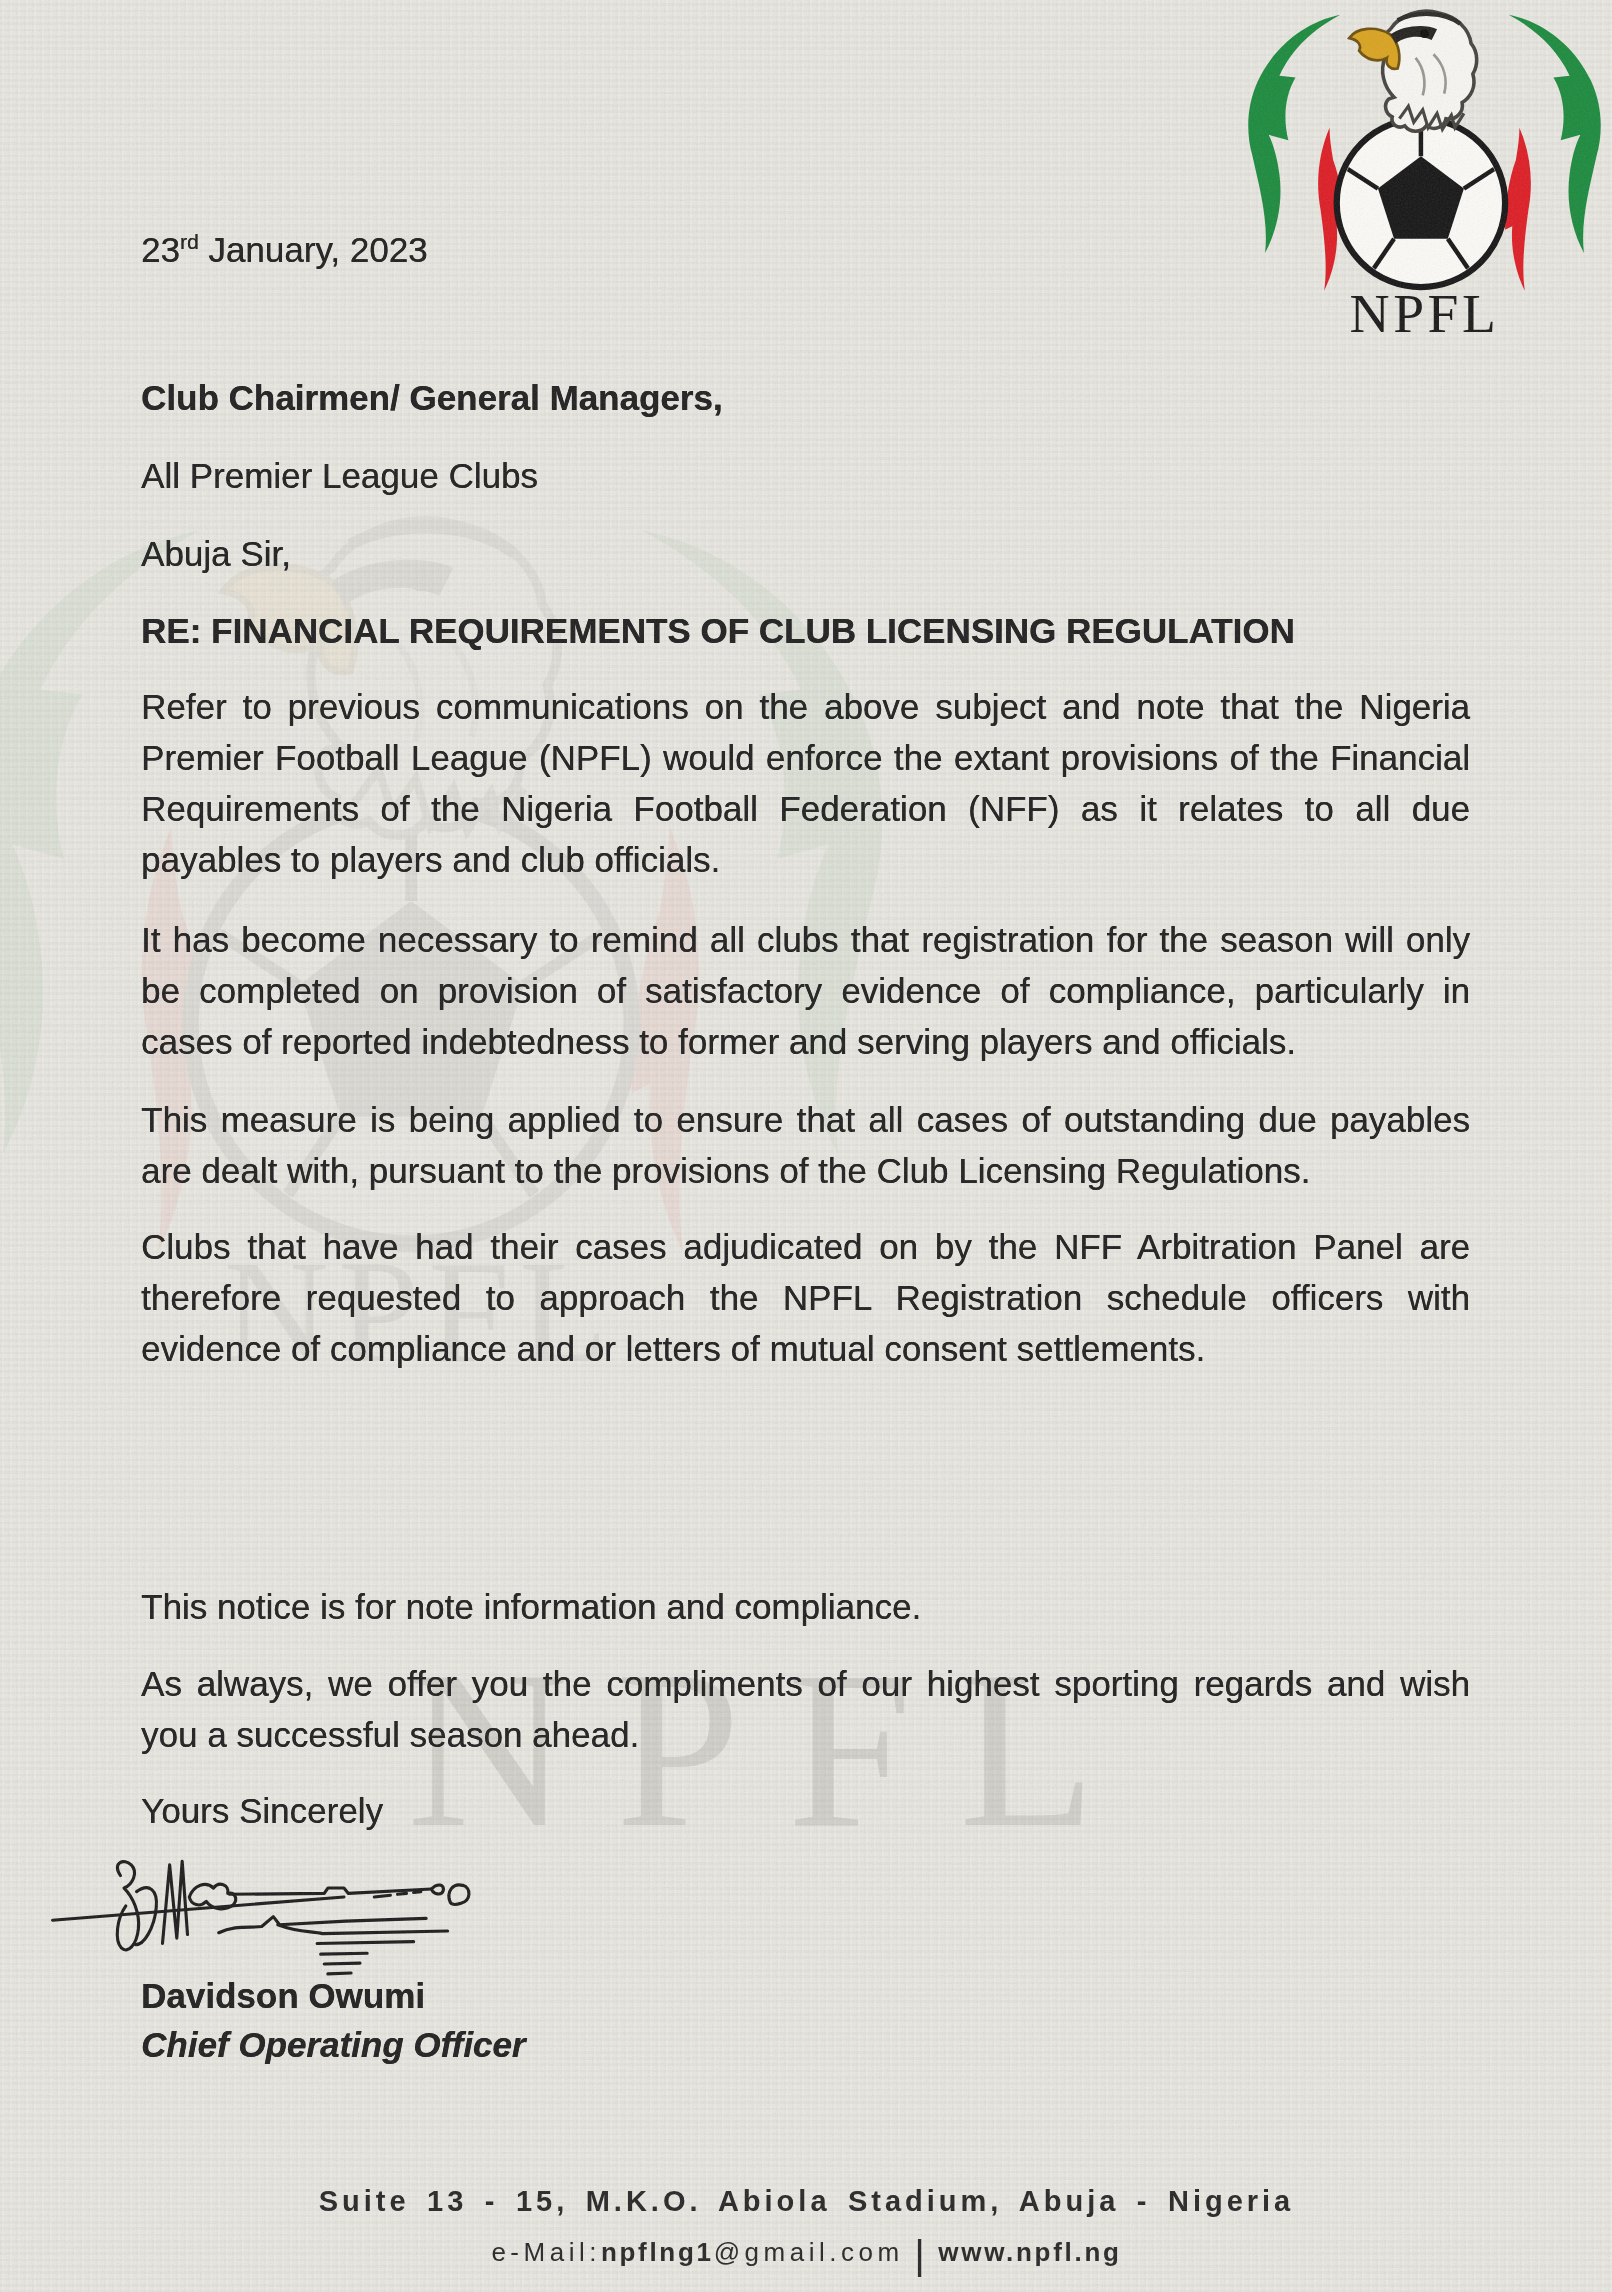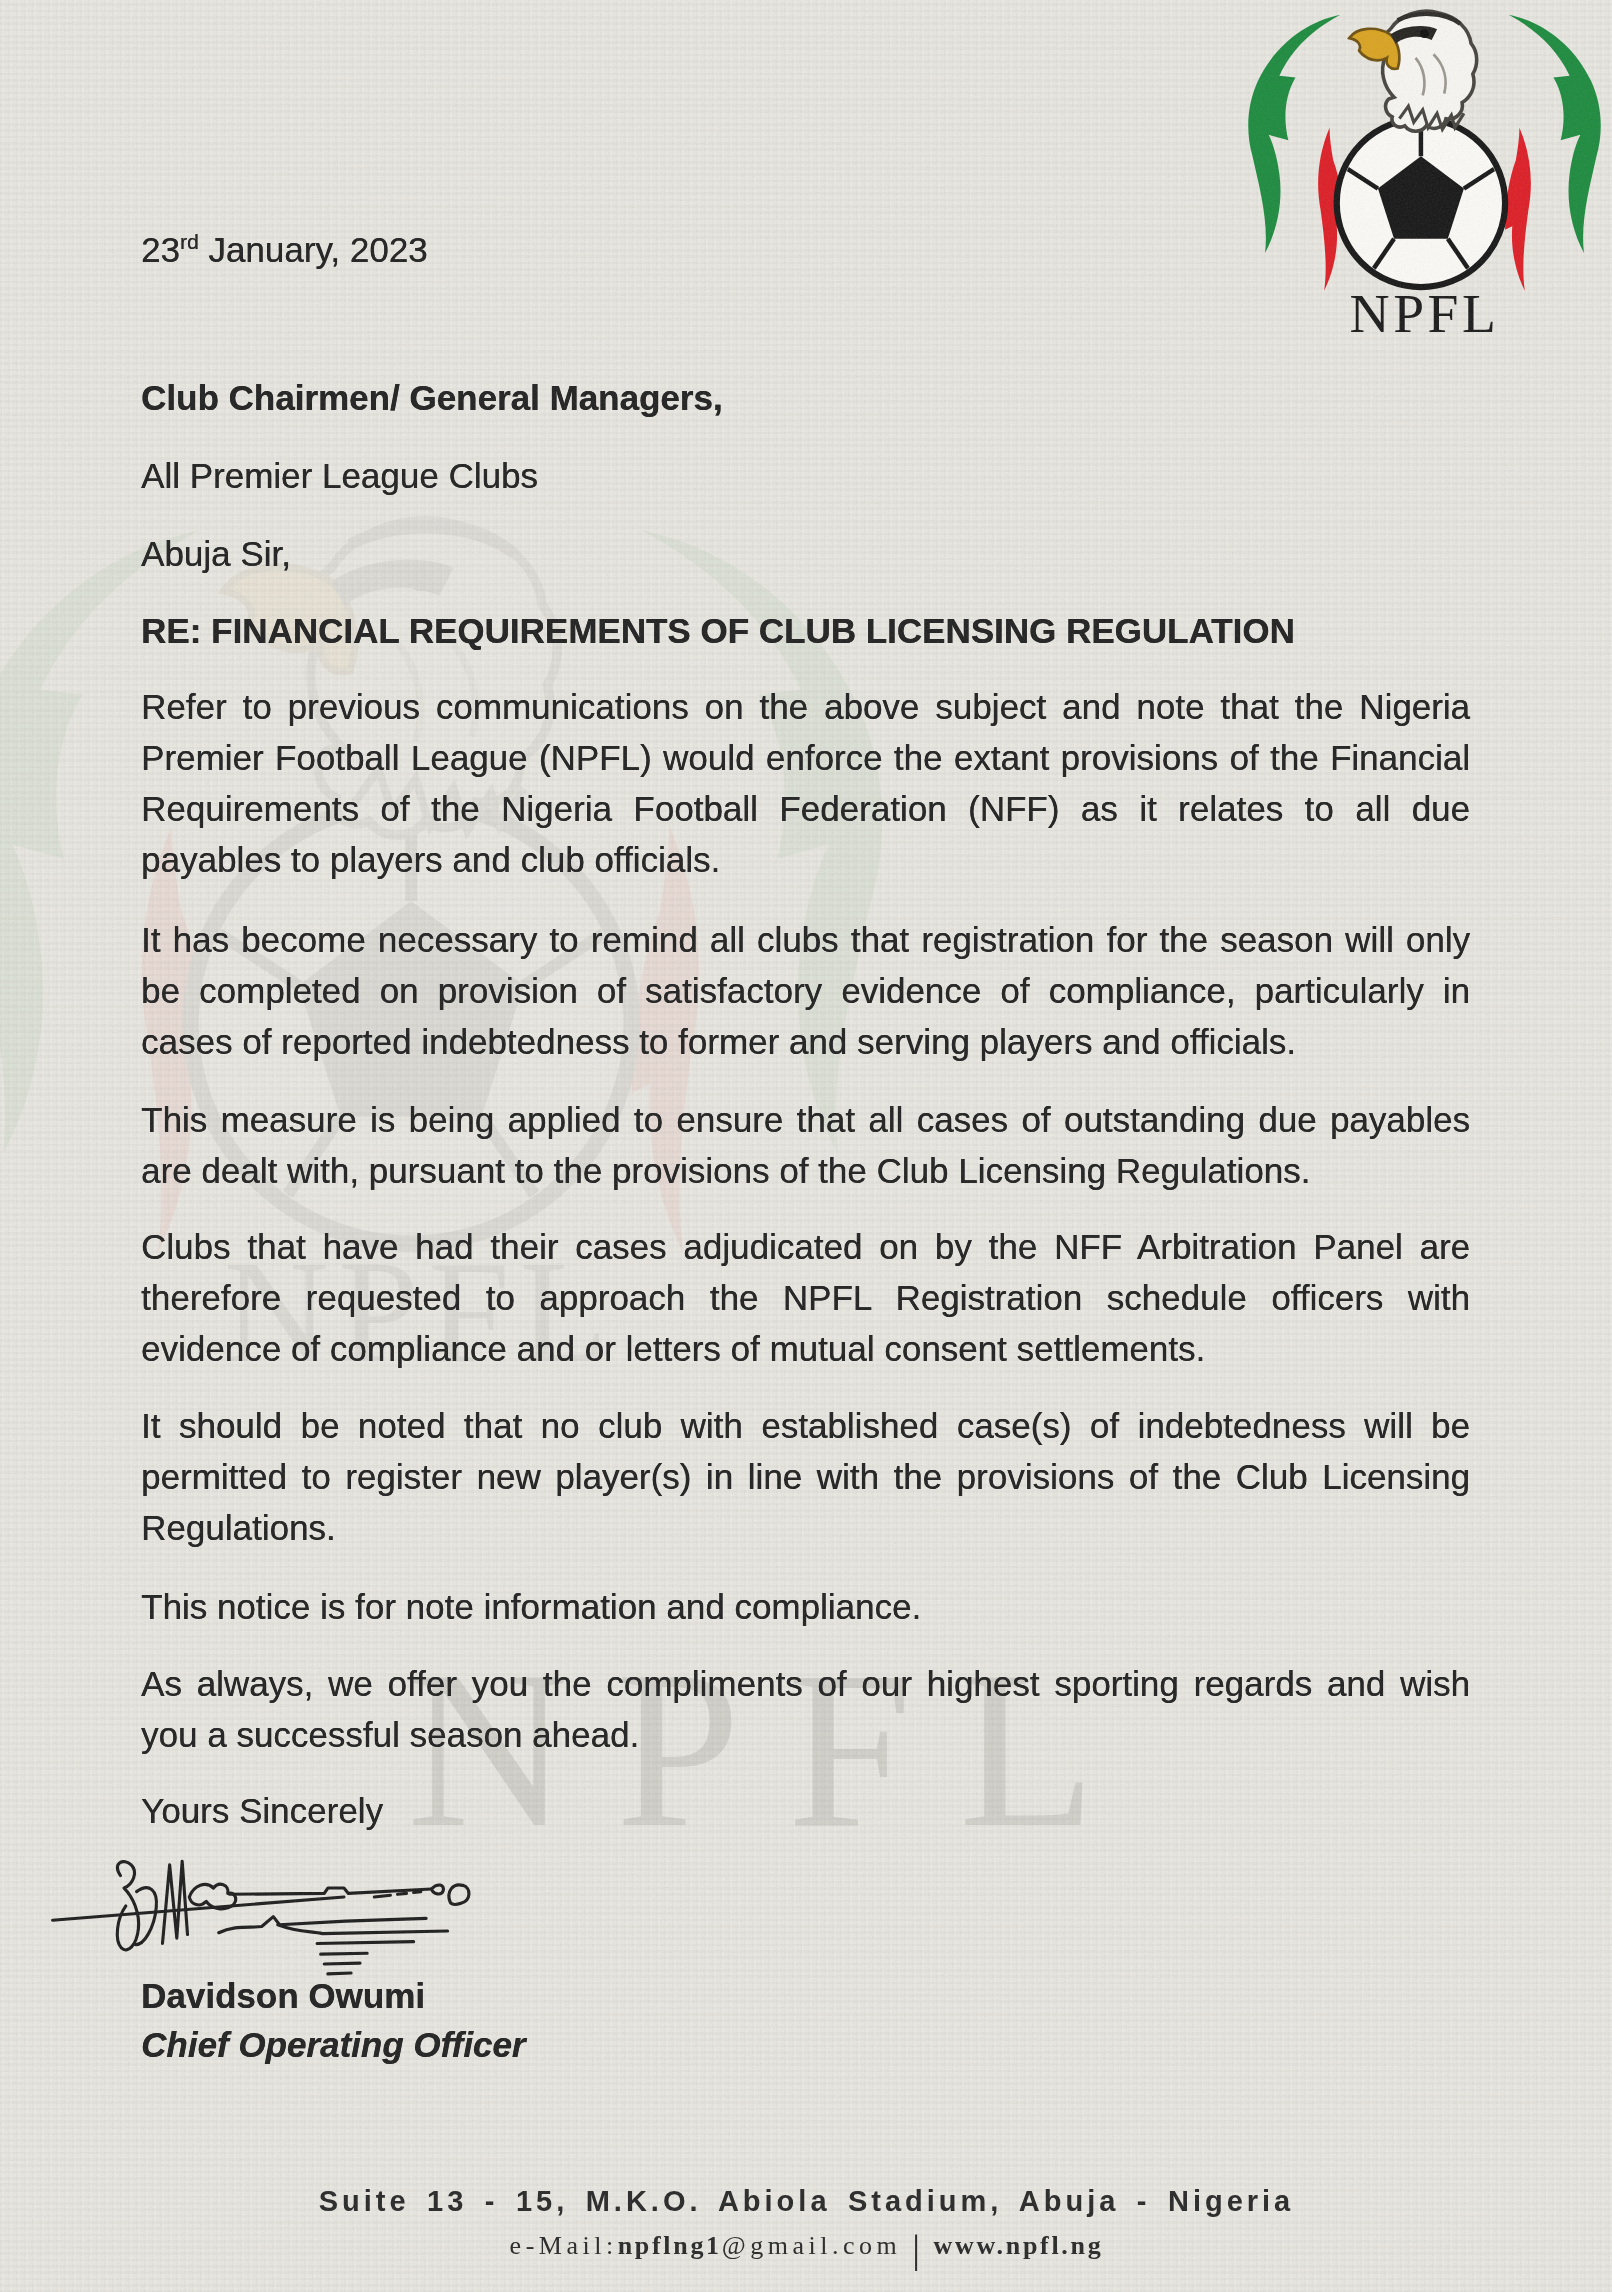--- a/index.html
+++ b/index.html
@@ -29,21 +29,21 @@
     font-size:224px;letter-spacing:47px;line-height:1;
     color:#55544c;opacity:0.15;text-shadow:none;
   }
   .content{position:absolute;left:0;top:0;width:100%;height:100%;z-index:3;}
   .signature-svg{position:absolute;left:43px;top:1838px;width:466px;height:143px;z-index:3;}
   .sig-name{top:1970px;font-weight:700;}
   .sig-title{top:2019px;font-weight:700;font-style:italic;}
   .footer{position:absolute;left:0;top:2185px;width:100%;box-sizing:border-box;
           text-align:center;z-index:3;color:#262626;}
   .footer-line1{font-size:29px;font-weight:700;letter-spacing:4px;word-spacing:5.4px;}
-  .footer-line2{margin-top:6px;font-size:26px;letter-spacing:2.7px;font-family:Liberation Serif, serif;}
+  .footer-line2{margin-top:14px;font-size:26px;letter-spacing:2.7px;}
   .footer-line2 .lite{font-weight:400;letter-spacing:4.5px;}
   .footer-line2 .hvy{font-weight:700;letter-spacing:2.7px;}
   .footer-sep{display:inline-block;font-size:41px;font-weight:300;vertical-align:-8px;padding:0 10.7px;}
 </style>
 </head>
 <body>
 
 <div class="page">
 
   <svg class="hidden-defs" aria-hidden="true">
@@ -117,21 +117,20 @@
 
     <div class="block bold" style="top:372px;">Club Chairmen/ General Managers,</div>
     <div class="block" style="top:450px;">All Premier League Clubs</div>
     <div class="block" style="top:528px;">Abuja Sir,</div>
     <div class="block bold" style="top:605px;">RE: FINANCIAL REQUIREMENTS OF CLUB LICENSING REGULATION</div>
 
     <div class="block just" style="top:681px;">Refer to previous communications on the above subject and note that the Nigeria Premier Football League (NPFL) would enforce the extant provisions of the Financial Requirements of the Nigeria Football Federation (NFF) as it relates to all due payables to players and club officials.</div>
     <div class="block just" style="top:914px;">It has become necessary to remind all clubs that registration for the season will only be completed on provision of satisfactory evidence of compliance, particularly in cases of reported indebtedness to former and serving players and officials.</div>
     <div class="block just" style="top:1094px;">This measure is being applied to ensure that all cases of outstanding due payables are dealt with, pursuant to the provisions of the Club Licensing Regulations.</div>
     <div class="block just" style="top:1221px;">Clubs that have had their cases adjudicated on by the NFF Arbitration Panel are therefore requested to approach the NPFL Registration schedule officers with evidence of compliance and or letters of mutual consent settlements.</div>
-    <div class="block just" style="top:1400px;">It should be noted that no club with established case(s) of indebtedness will be permitted to register new player(s) in line with the provisions of the Club Licensing Regulations.</div>
     <div class="block just" style="top:1581px;">This notice is for note information and compliance.</div>
     <div class="block just" style="top:1658px;">As always, we offer you the compliments of our highest sporting regards and wish you a successful season ahead.</div>
 
     <div class="block" style="top:1785px;">Yours Sincerely</div>
 
     <svg class="signature-svg" viewBox="0 0 520 160">
       <g fill="none" stroke="#1b1b1b" stroke-width="3.5" stroke-linecap="round" stroke-linejoin="round">
         <path d="M 10,92 L 336,66"></path>
         <path d="M 86,42 C 76,28 90,22 98,30 C 106,38 100,52 90,56 C 100,66 108,84 106,102 C 104,120 94,130 87,123 C 79,114 82,90 92,76"></path>
         <path d="M 104,60 C 118,50 128,58 126,78 C 124,100 112,122 101,119"></path>

